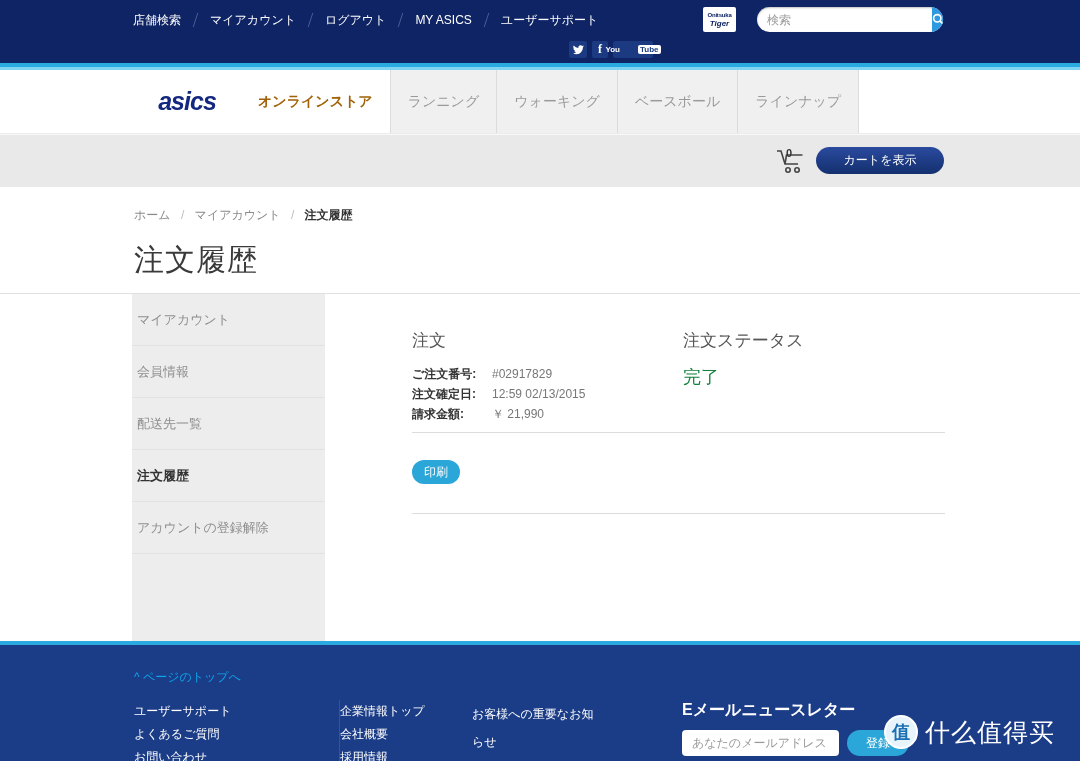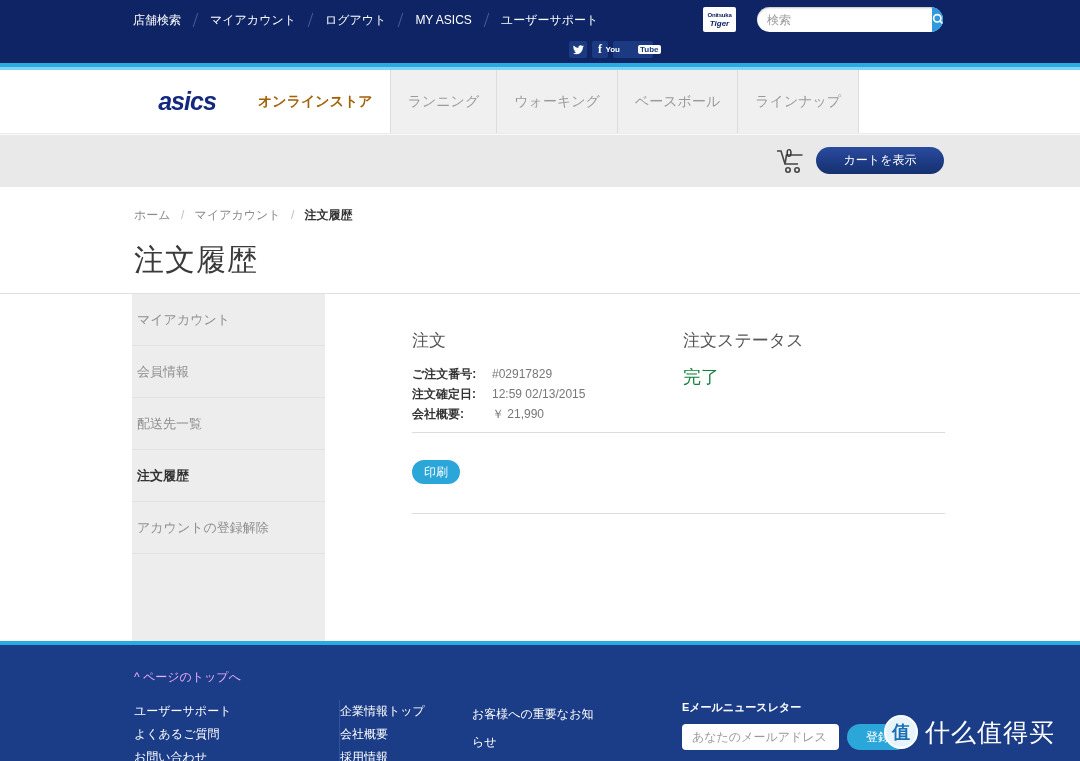--- a/index.html
+++ b/index.html
@@ -154,32 +154,32 @@
     background: #2ba6d8; border: 0; border-radius: 12px; color: #fff;
     font-size: 12px; cursor: pointer; font-family: "Liberation Sans", sans-serif;
   }
 
   
   .foot-cyan { position: absolute; left: 0; top: 641px; width: 1080px; height: 4px; background: #29abe2; }
   .footer {
     position: absolute; left: 0; top: 645px; width: 1080px; height: 116px;
     background: #1b3c87;
   }
-  .totop { position: absolute; left: 134px; top: 24px; font-size: 12px; color: #f0abfc; cursor: pointer; }
+  .totop { position: absolute; left: 134px; top: 24px; font-size: 12px; color: #0ea5e9; cursor: pointer; }
   .fcols { position: absolute; left: 134px; top: 55px; width: 850px; display: flex; }
   .fcol { position: relative; }
   .fcol.c1 { width: 205px; }
   .fcol.c2 { width: 133px; border-left: 1px solid #2f55a1; padding-left: 0; }
   .fcol.c3 { width: 210px; }
   .fcol.c4 { width: 300px; }
   .flink {
     display: block; font-size: 12px; color: #ffffff; line-height: 23px;
     text-decoration: none; cursor: pointer;
   }
-  .fcol.c4 .fhead { font-size: 11px; font-weight: bold; color: #fff; margin-bottom: 9px; }
+  .fcol.c4 .fhead { font-size: 16px; font-weight: bold; color: #fff; margin-bottom: 9px; }
   .newsrow { display: flex; align-items: center; gap: 8px; }
   .newsrow input {
     width: 157px; height: 26px; border: 0; border-radius: 4px;
     padding: 0 10px; font-size: 12px; color: #555; outline: none;
     font-family: "Liberation Sans", sans-serif;
   }
   .newsrow input::placeholder { color: #9a9a9a; }
   .news-btn {
     width: 62px; height: 26px; border: 0; border-radius: 13px;
     background: #2ba6d8; color: #fff; font-size: 12px; cursor: pointer;
@@ -303,21 +303,21 @@
       <div class="sec-head">注文</div>
       <div class="kv">
         <span class="k">ご注文番号:</span>
         <span class="v">#02917829</span>
       </div>
       <div class="kv">
         <span class="k">注文確定日:</span>
         <span class="v">12:59 02/13/2015</span>
       </div>
       <div class="kv">
-        <span class="k">会社概要:</span>
+        <span class="k">請求金額:</span>
         <span class="v">￥ 21,990</span>
       </div>
     </div>
 
     <div class="col-status">
       <div class="sec-head">注文ステータス</div>
       <div class="status-val">完了</div>
     </div>
 
     <div class="divider1"></div>

